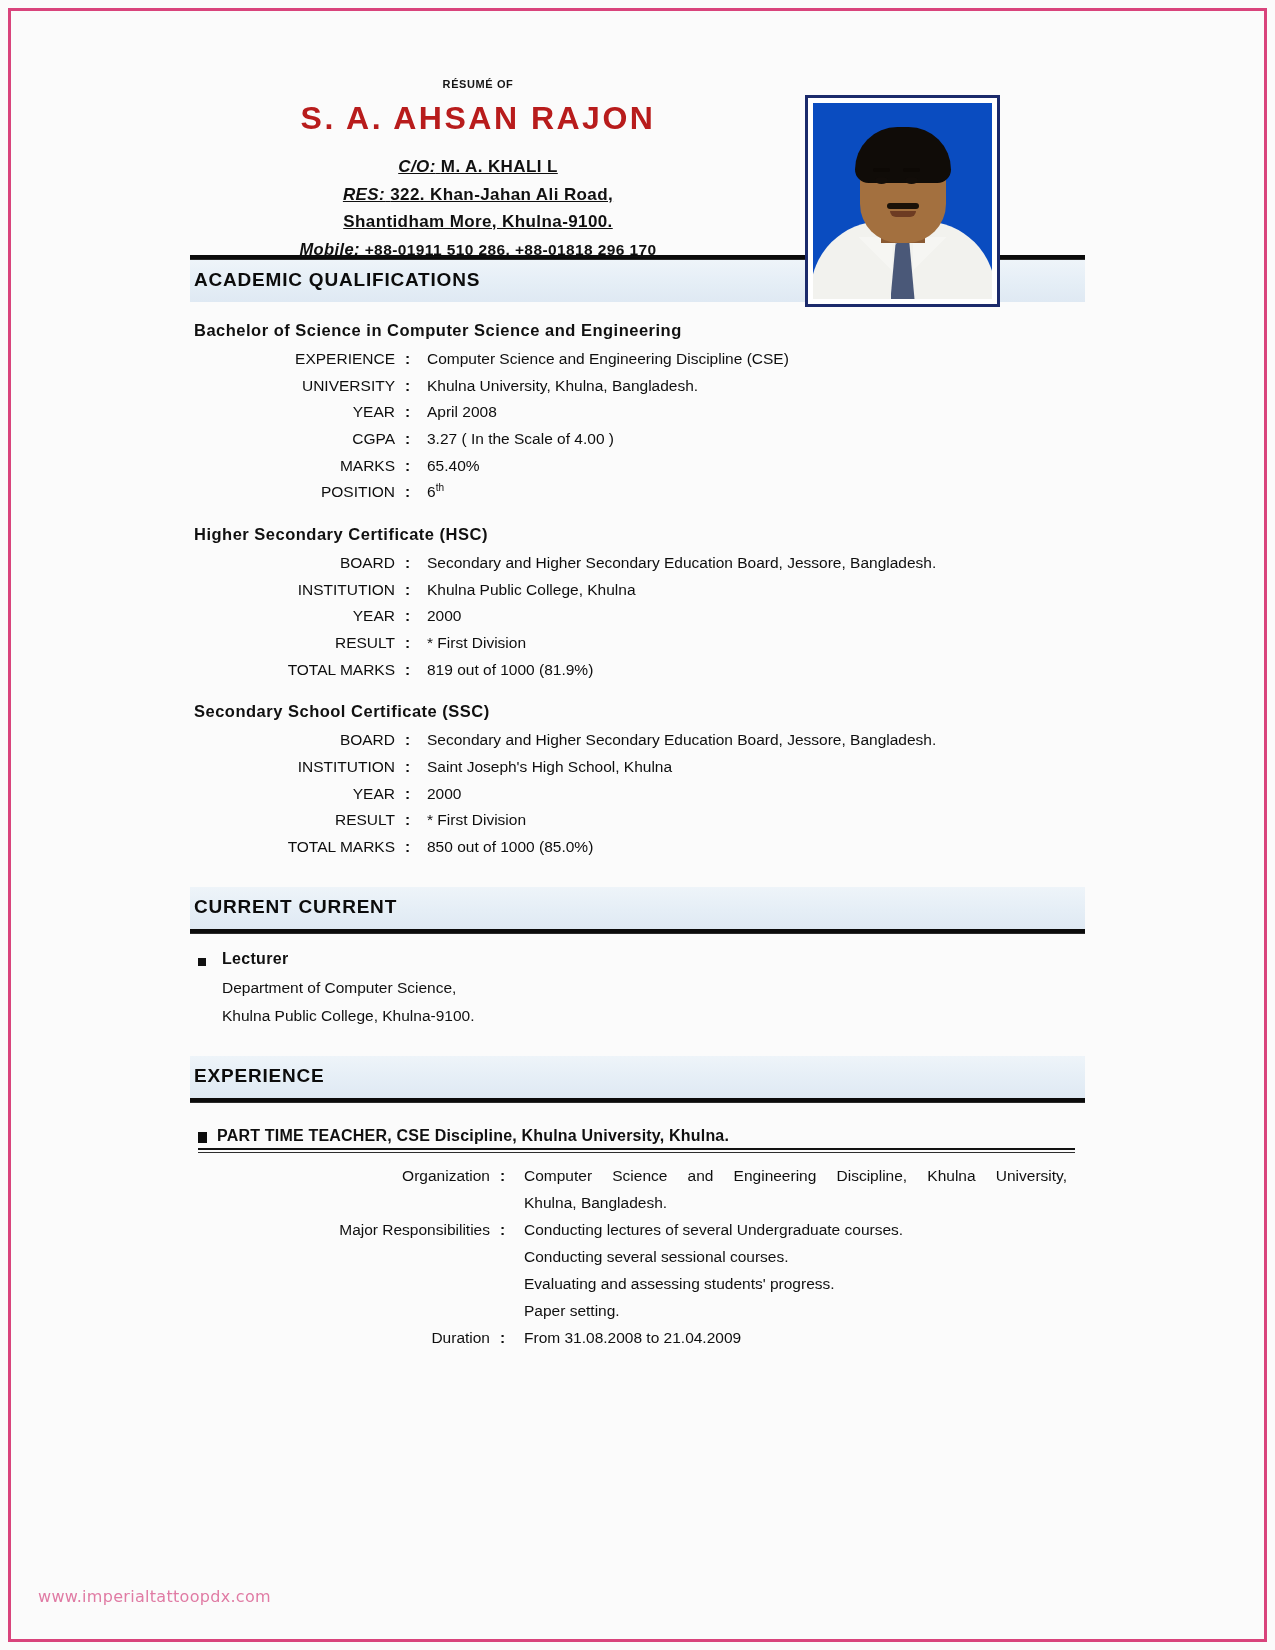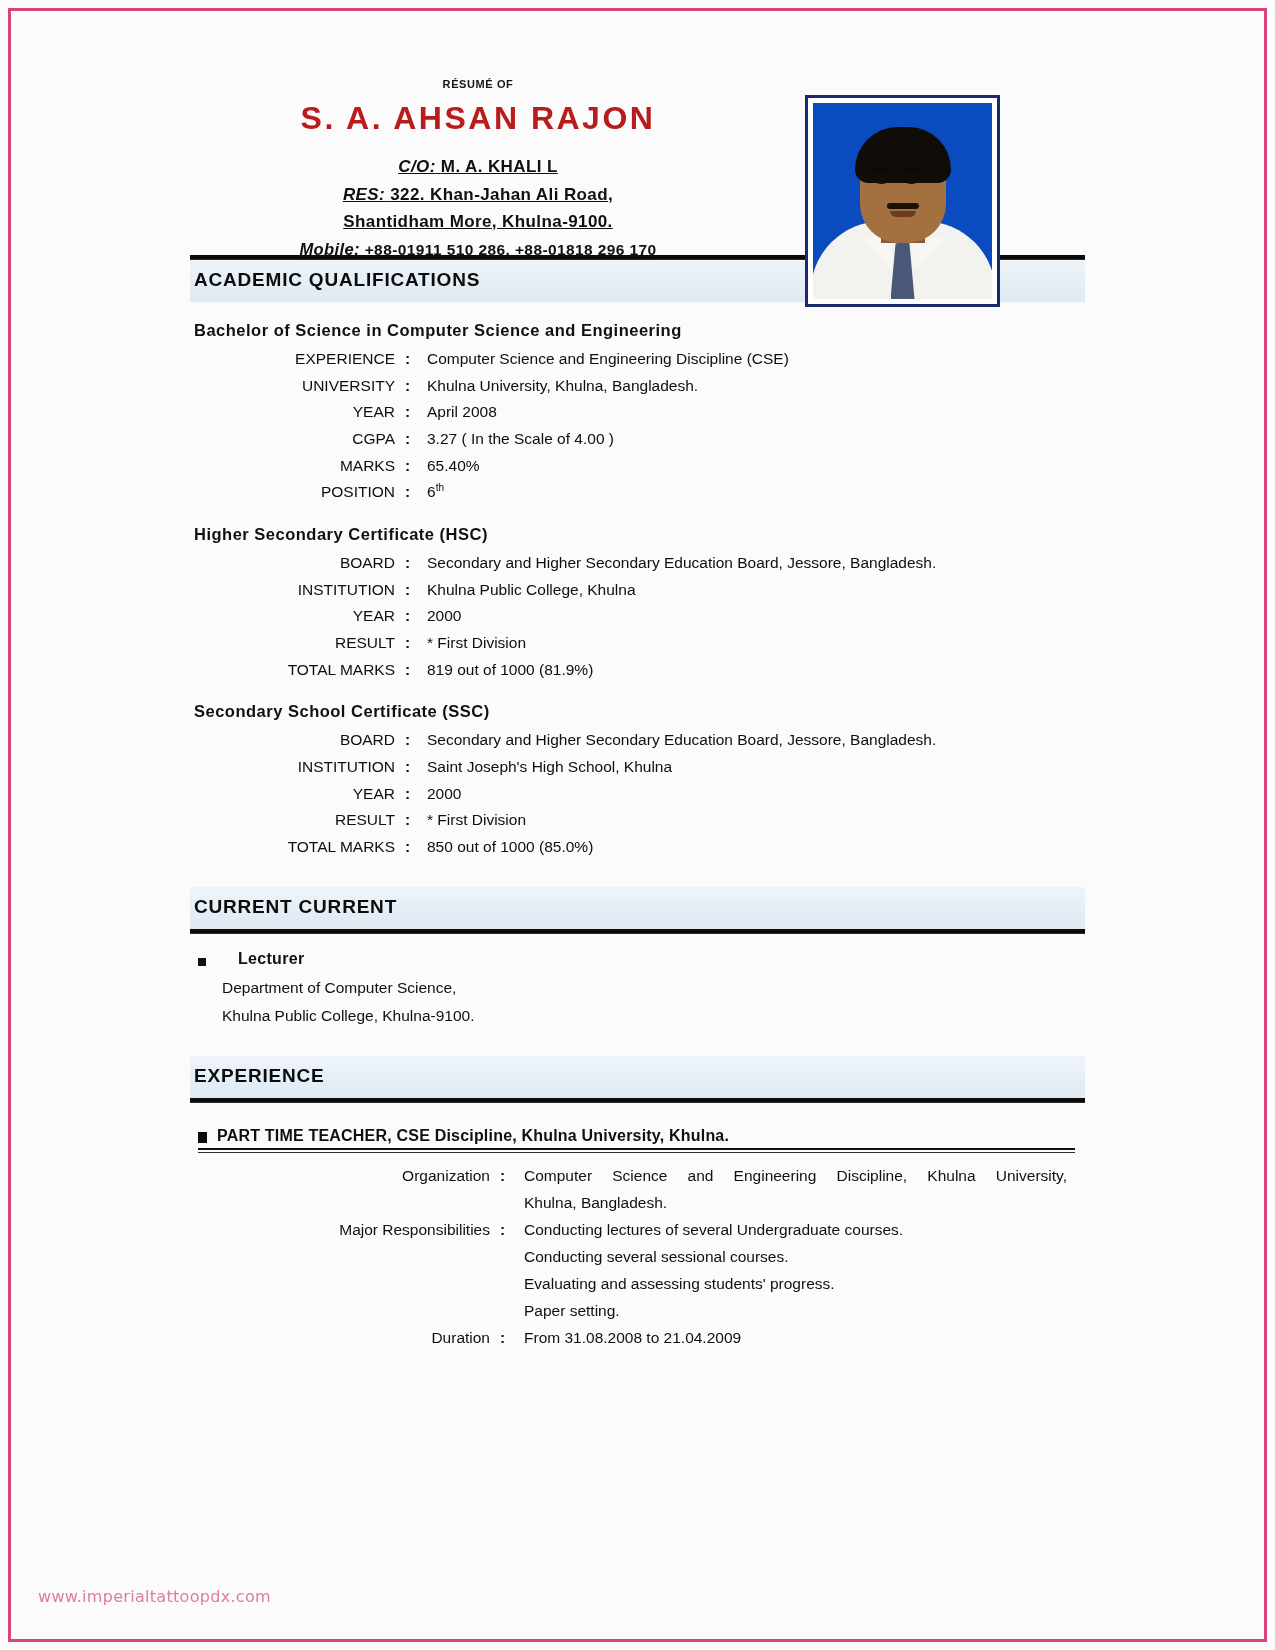--- a/index.html
+++ b/index.html
@@ -262,21 +262,20 @@
   .bullet-sq {
     width: 8px; height: 8px;
     background: #111;
     margin: 8px 16px 0 0;
     flex: none;
   }
   .bullet-title {
     font-size: 16px;
     font-weight: bold;
     letter-spacing: 0.3px;
-    margin-left: 16px;
   }
   .pos-lines {
     margin: 6px 0 0 32px;
     font-size: 15.5px;
     line-height: 1.82;
   }
 
   
   .exp-head-row {
     display: flex;

